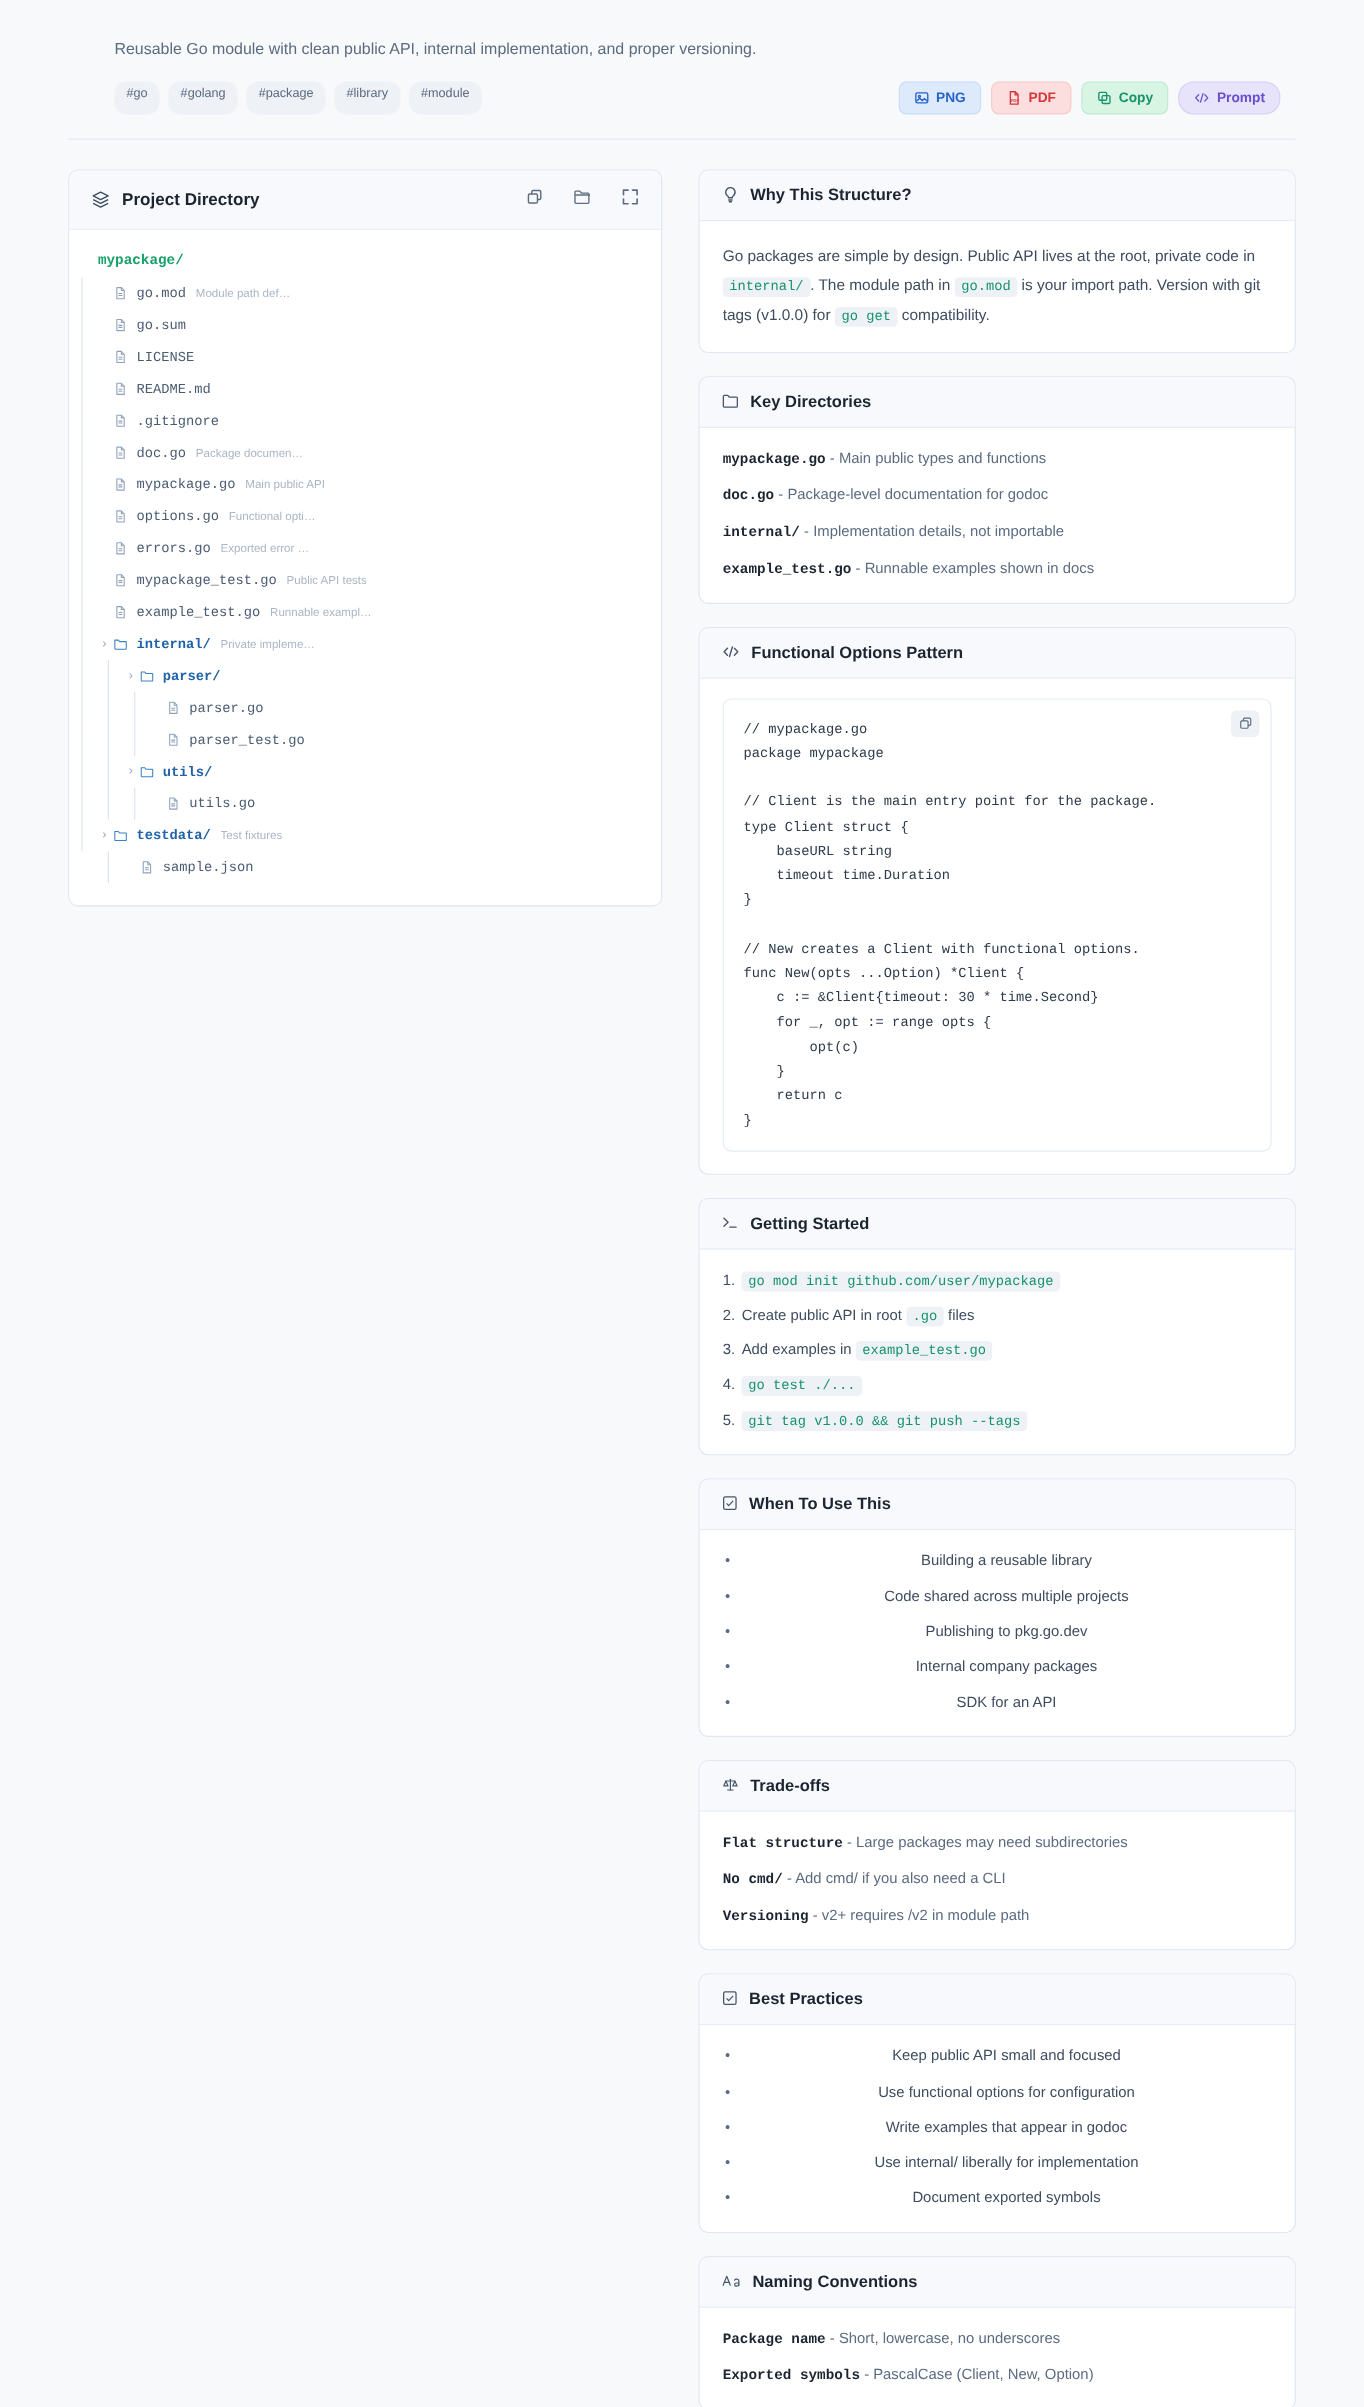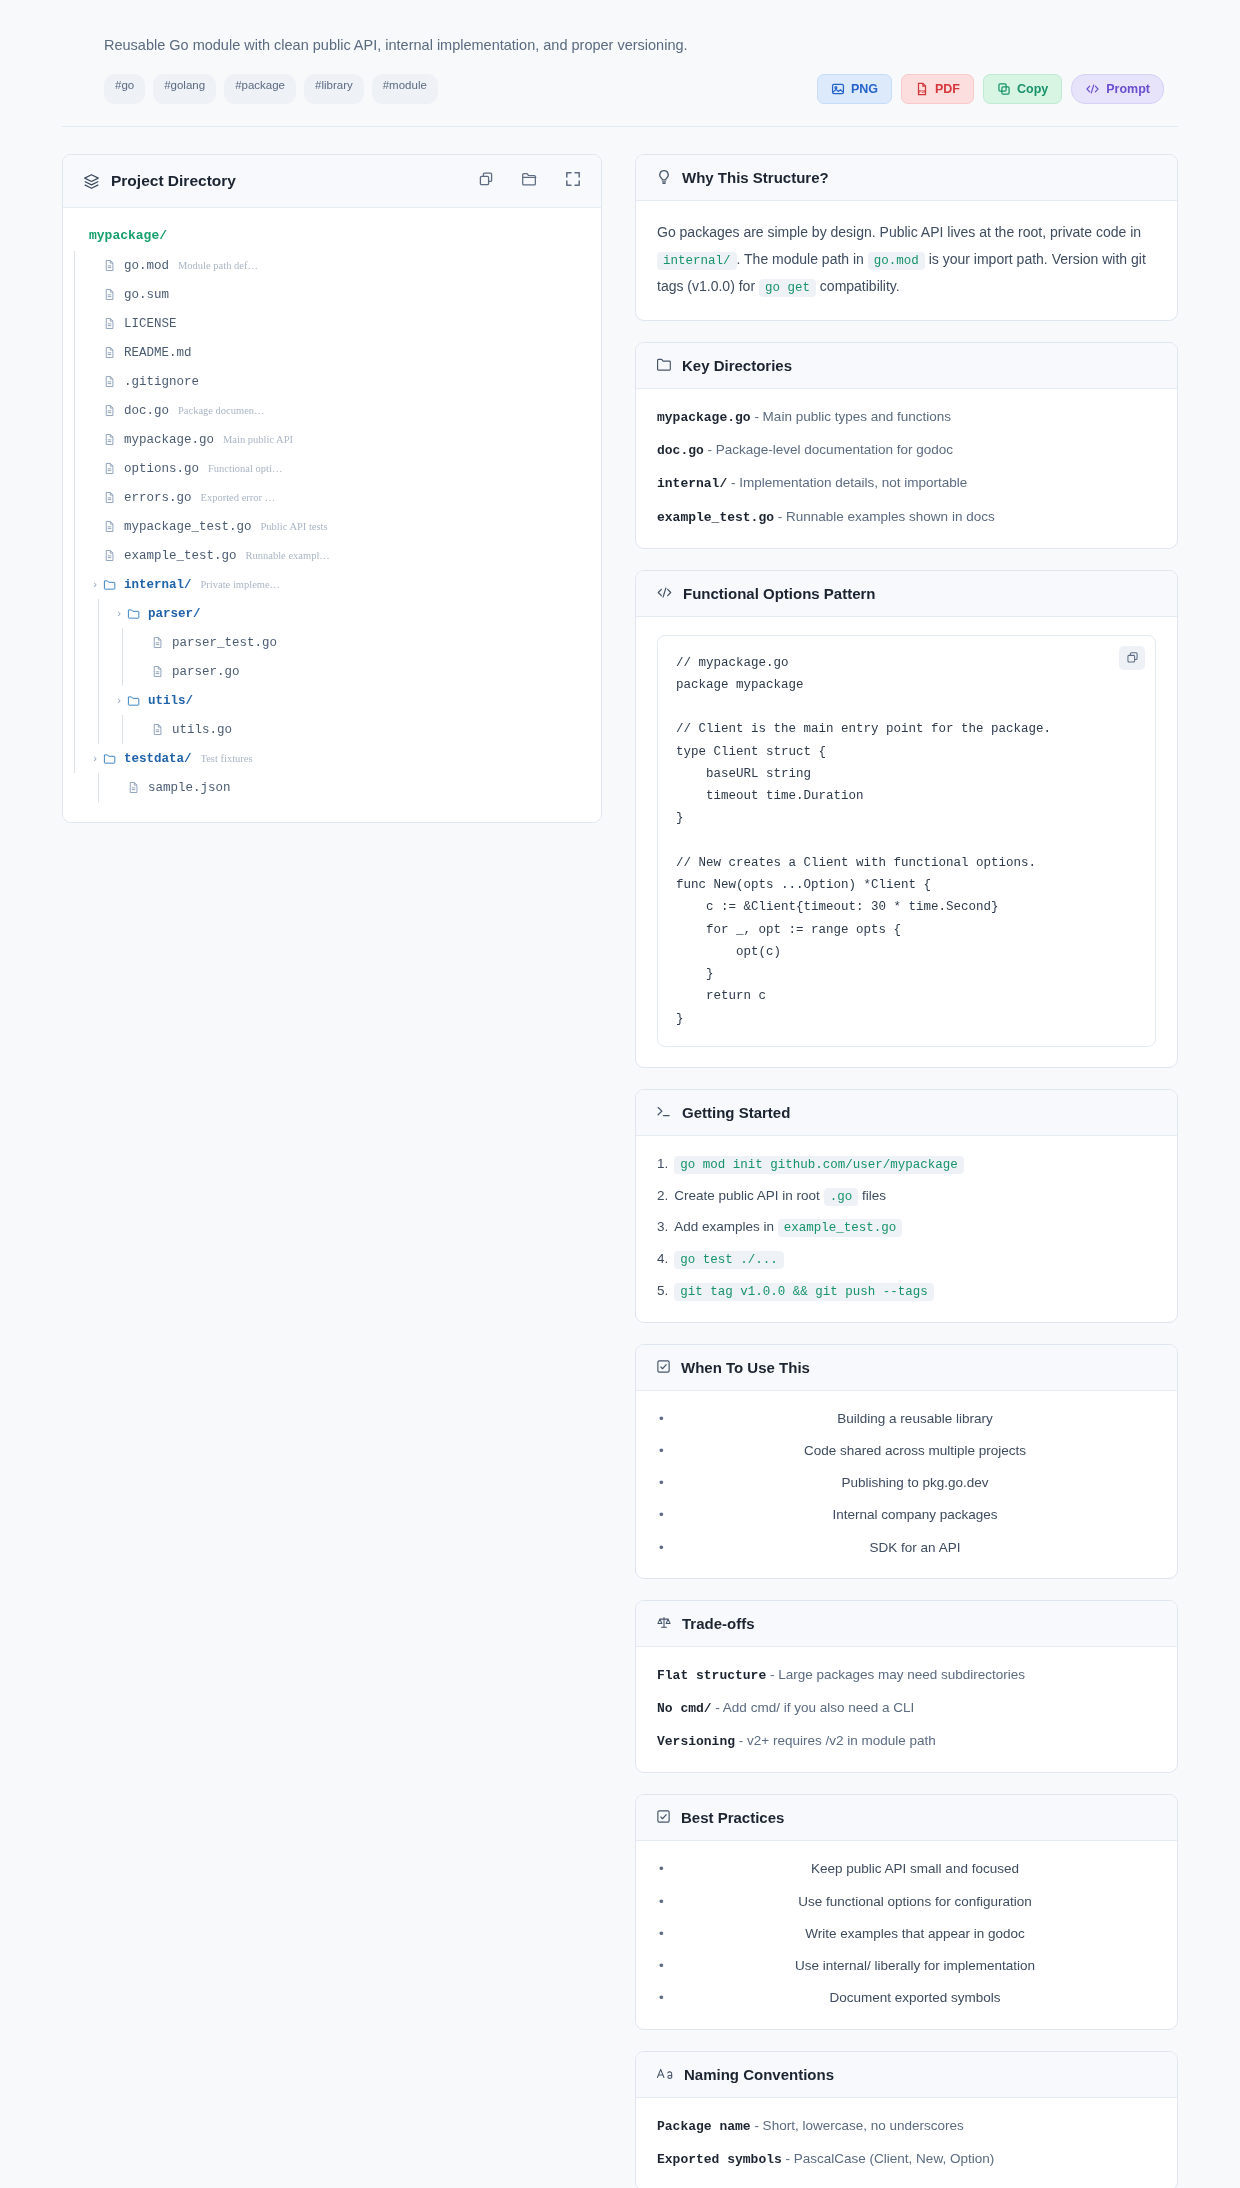--- a/index.html
+++ b/index.html
@@ -51,21 +51,21 @@
   .node { display: flex; align-items: center; height: 29px; font-family: "Liberation Mono", monospace; font-size: 12.5px; position: relative; }
   .guides { display: flex; flex: 0 0 auto; height: 29px; }
   .guide { width: 24px; height: 29px; position: relative; }
   .guide.line::before { content: ""; position: absolute; left: 11px; top: 0; bottom: 0; width: 1px; background: #dbe2ea; }
   .chev { width: 16px; color: #97a6ba; font-size: 11px; display: flex; align-items: center; justify-content: center; flex: 0 0 16px; }
   .chev.blank { visibility: hidden; }
   .nicon { width: 21px; flex: 0 0 21px; display: flex; align-items: center; color: #8fa2ba; }
   .nicon.folder { color: #3b82c4; }
   .nname { color: #4b5c72; }
   .nname.dir { color: #1f62a8; font-weight: bold; }
-  .ndesc { font-family: Liberation Serif, serif; font-size: 10.5px; color: #aab6c6; margin-left: 9px; max-width: 128px; overflow: hidden; text-overflow: ellipsis; white-space: nowrap; }
+  .ndesc { font-family: Liberation Sans, sans-serif; font-size: 10.5px; color: #aab6c6; margin-left: 9px; max-width: 128px; overflow: hidden; text-overflow: ellipsis; white-space: nowrap; }
 
   
   .prose { font-size: 14px; line-height: 1.92; color: #3e4c5f; }
   code.inl { font-family: "Liberation Mono", monospace; font-size: 12.5px; background: #eef2f7; color: #16936a; padding: 2px 6px; border-radius: 4px; }
 
   .kv { font-size: 13.5px; line-height: 1.55; margin-bottom: 12px; }
   .kv:last-child { margin-bottom: 0; }
   .kv b { font-family: "Liberation Mono", monospace; font-size: 13px; color: #1b2430; }
   .kv span { color: #5b6b80; }
 
@@ -378,37 +378,37 @@
                   <div class="guide line"></div>
                 </div>
                 <span class="chev blank">›</span>
                 <span class="nicon">
                   <svg width="13" height="13" viewBox="0 0 16 16" fill="none" stroke="currentColor" stroke-width="1.2" stroke-linejoin="round">
                     <path d="M4 1.8h5l3.2 3.2v9.2H4z"></path>
                     <path d="M9 1.8v3.2h3.2"></path>
                     <path d="M5.8 8.4h4.4M5.8 10.6h4.4"></path>
                   </svg>
                 </span>
+                <span class="nname">parser.go</span>
+              </div>
+              <div class="node">
+                <div class="guides">
+                  <div class="guide line"></div>
+                  <div class="guide line"></div>
+                  <div class="guide line"></div>
+                </div>
+                <span class="chev blank">›</span>
+                <span class="nicon">
+                  <svg width="13" height="13" viewBox="0 0 16 16" fill="none" stroke="currentColor" stroke-width="1.2" stroke-linejoin="round">
+                    <path d="M4 1.8h5l3.2 3.2v9.2H4z"></path>
+                    <path d="M9 1.8v3.2h3.2"></path>
+                    <path d="M5.8 8.4h4.4M5.8 10.6h4.4"></path>
+                  </svg>
+                </span>
                 <span class="nname">parser_test.go</span>
-              </div>
-              <div class="node">
-                <div class="guides">
-                  <div class="guide line"></div>
-                  <div class="guide line"></div>
-                  <div class="guide line"></div>
-                </div>
-                <span class="chev blank">›</span>
-                <span class="nicon">
-                  <svg width="13" height="13" viewBox="0 0 16 16" fill="none" stroke="currentColor" stroke-width="1.2" stroke-linejoin="round">
-                    <path d="M4 1.8h5l3.2 3.2v9.2H4z"></path>
-                    <path d="M9 1.8v3.2h3.2"></path>
-                    <path d="M5.8 8.4h4.4M5.8 10.6h4.4"></path>
-                  </svg>
-                </span>
-                <span class="nname">parser.go</span>
               </div>
               <div class="node">
                 <div class="guides">
                   <div class="guide line"></div>
                   <div class="guide line"></div>
                 </div>
                 <span class="chev">›</span>
                 <span class="nicon folder">
                   <svg width="14" height="13" viewBox="0 0 18 16" fill="none" stroke="currentColor" stroke-width="1.25" stroke-linejoin="round">
                     <path d="M1.8 13.2V3.4h4.1l1.5 1.8h7.0a.8.8 0 01.8.8v7.2a.8.8 0 01-.8.8H2.6a.8.8 0 01-.8-.8z"></path>

